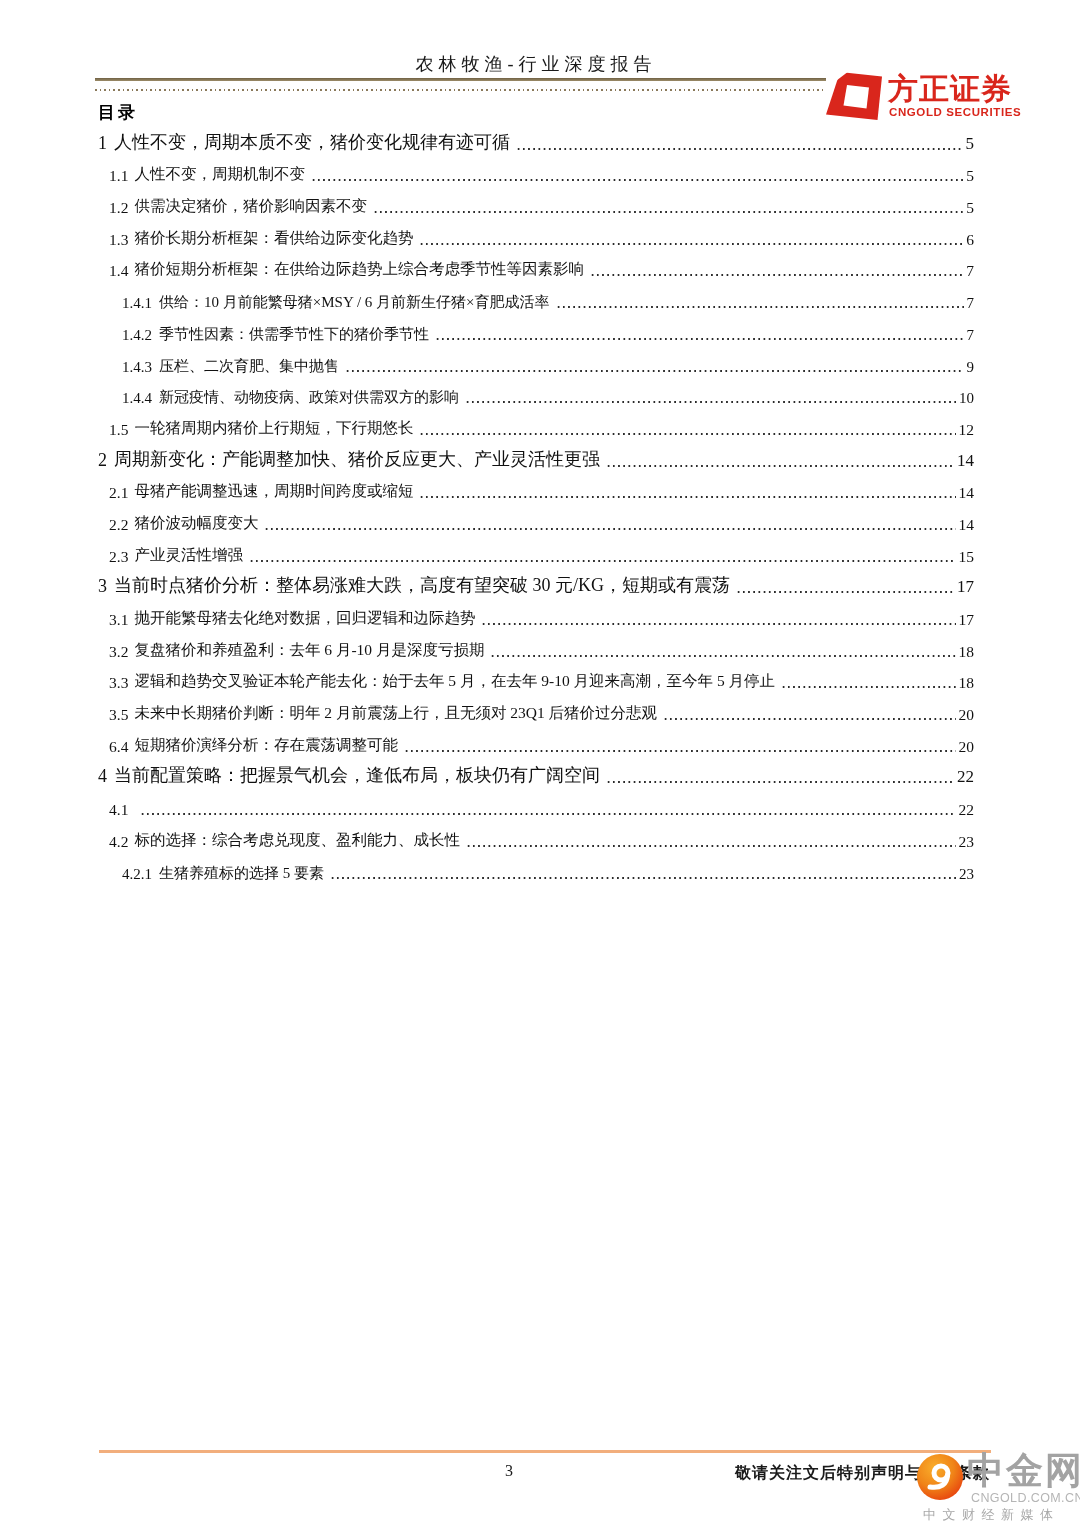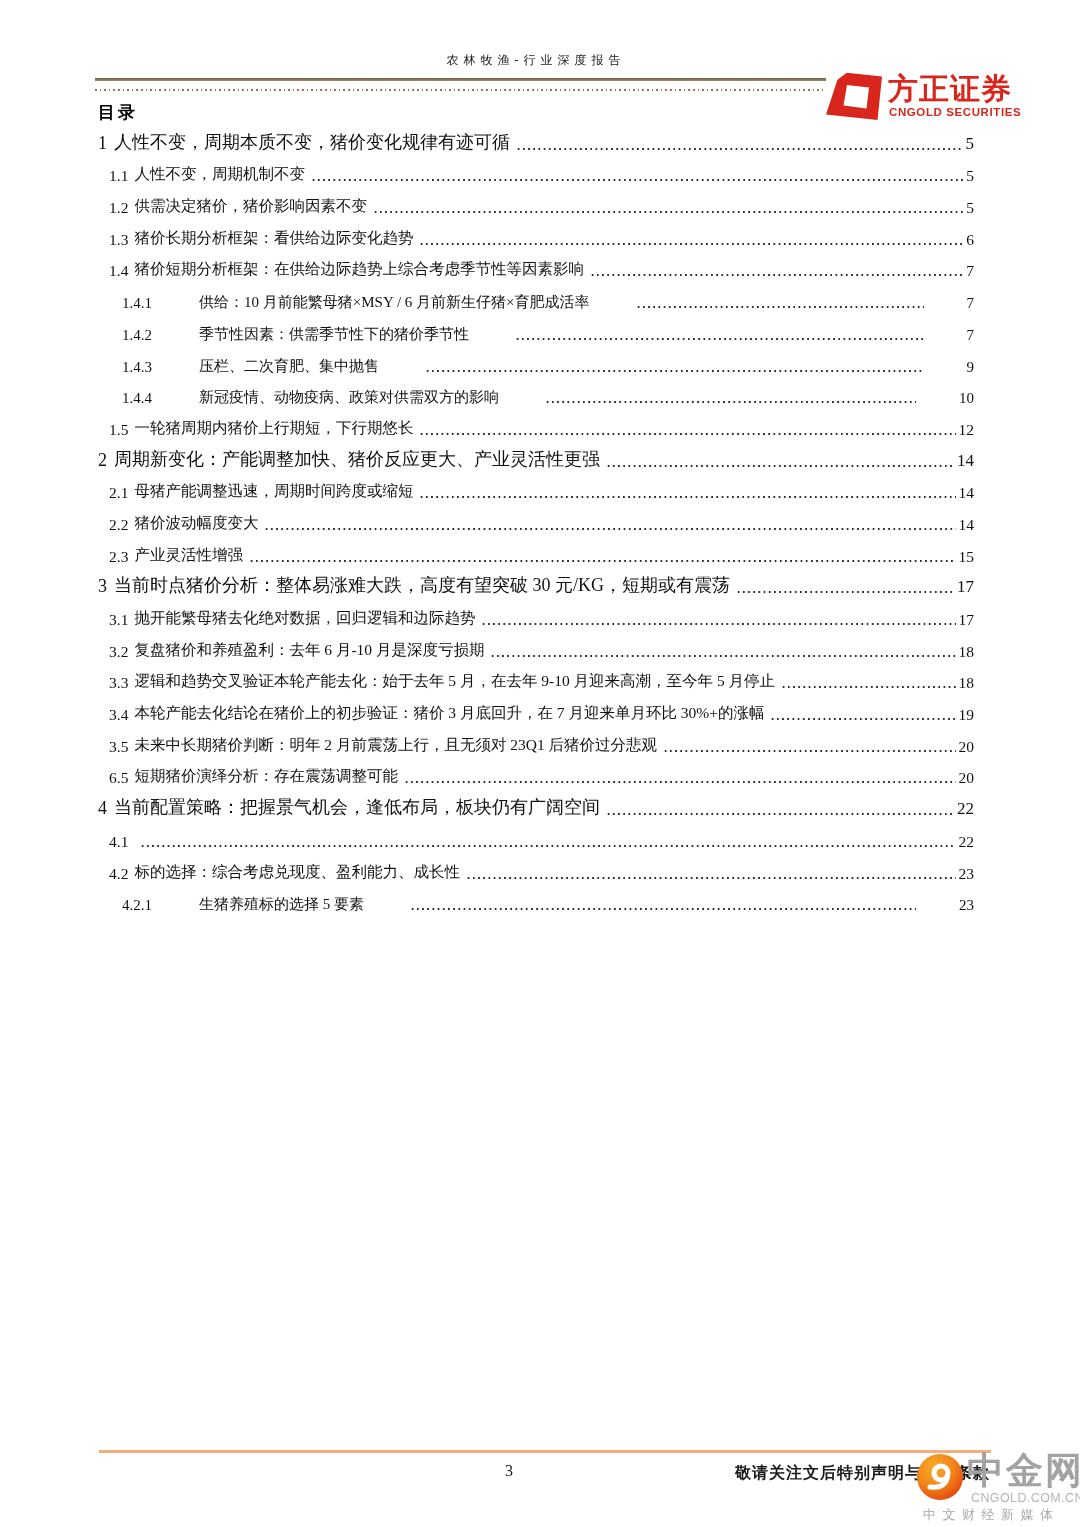--- a/index.html
+++ b/index.html
@@ -1,21 +1,21 @@
 <!DOCTYPE html>
 <html><head>
 <meta charset="utf-8">
 <style>
   html,body{margin:0;padding:0;background:#ffffff;}
   .page{position:relative;width:1080px;height:1527px;background:#ffffff;overflow:hidden;
         font-family:"Liberation Serif","DejaVu Serif",serif;color:#111;}
 
   
   .hdr-title{position:absolute;top:52px;left:0;width:1072px;text-align:center;
-             font-size:12px;letter-spacing:5px;color:#1a1a1a;}
+             font-size:18px;letter-spacing:5px;color:#1a1a1a;}
   .hdr-rule-solid{position:absolute;top:78px;left:95px;width:731px;height:3px;
                   background:linear-gradient(#6f6044,#9c8c68);}
   .hdr-rule-dotted{position:absolute;top:89px;left:95px;width:731px;height:2px;
                    background-image:repeating-linear-gradient(to right,#8a795a 0 1.6px,transparent 1.6px 4.6px);}
   .logo{position:absolute;top:33px;left:826px;width:164px;height:56px;margin-top:36px;}
   .logo-icon{position:absolute;top:2px;left:0;width:56px;height:52px;}
   .logo-cn{position:absolute;top:0px;left:62px;font-family:"Liberation Sans","DejaVu Sans",sans-serif;
            font-weight:700;font-size:30px;color:#d9261c;letter-spacing:1px;white-space:nowrap;}
   .logo-en{position:absolute;top:37px;left:63px;font-family:"Liberation Sans","DejaVu Sans",sans-serif;
            font-weight:700;font-size:11.5px;color:#d9261c;letter-spacing:0.6px;white-space:nowrap;}
@@ -30,21 +30,21 @@
   .toc-page{flex:0 0 auto;}
   .leader{flex:1 1 auto;min-width:10px;height:4px;margin:0 3px 3px 6px;align-self:flex-end;
           background-image:radial-gradient(circle,#2b2b2b 1.05px,transparent 1.35px);
           background-size:5.2px 4px;background-repeat:repeat-x;background-position:left bottom;}
   .toc-row.lvl1{font-size:18px;}
   .toc-row.lvl1 .toc-num{margin-right:7px;}
   .toc-row.lvl1 .toc-page{font-size:17px;}
   .toc-row.lvl2{font-size:15.5px;padding-left:11px;}
   .toc-row.lvl2 .toc-num{margin-right:6px;}
   .toc-row.lvl2 .toc-page{font-size:15.5px;}
-  .toc-row.lvl3{font-size:15px;padding-left:24px;gap:40px;}
+  .toc-row.lvl3{font-size:15px;padding-left:24px;}
   .toc-row.lvl3 .toc-num{margin-right:7px;}
   .toc-row.lvl3 .toc-page{font-size:15px;}
 
   
   .ftr-rule{position:absolute;top:1450px;left:99px;width:892px;height:3px;background:#f2ae7c;}
   .ftr-pageno{position:absolute;top:1462px;left:505px;font-size:16px;color:#1a1a1a;}
   .ftr-disclaimer{position:absolute;top:1463px;right:90px;font-family:"Liberation Sans","DejaVu Sans",sans-serif;
                   font-weight:700;font-size:16px;letter-spacing:1px;color:#1a1a1a;}
 
   
@@ -184,33 +184,27 @@
       <span class="leader"></span>
       <span class="toc-page">18</span>
     </div>
       <div class="toc-row lvl2">
       <span class="toc-num">3.3</span>
       <span class="toc-title">逻辑和趋势交叉验证本轮产能去化：始于去年 5 月，在去年 9-10 月迎来高潮，至今年 5 月停止</span>
       <span class="leader"></span>
       <span class="toc-page">18</span>
     </div>
       <div class="toc-row lvl2">
-      <span class="toc-num">3.4</span>
-      <span class="toc-title">本轮产能去化结论在猪价上的初步验证：猪价 3 月底回升，在 7 月迎来单月环比 30%+的涨幅</span>
-      <span class="leader"></span>
-      <span class="toc-page">19</span>
-    </div>
-      <div class="toc-row lvl2">
       <span class="toc-num">3.5</span>
       <span class="toc-title">未来中长期猪价判断：明年 2 月前震荡上行，且无须对 23Q1 后猪价过分悲观</span>
       <span class="leader"></span>
       <span class="toc-page">20</span>
     </div>
       <div class="toc-row lvl2">
-      <span class="toc-num">6.5</span>
+      <span class="toc-num">6.4</span>
       <span class="toc-title">短期猪价演绎分析：存在震荡调整可能</span>
       <span class="leader"></span>
       <span class="toc-page">20</span>
     </div>
       <div class="toc-row lvl1">
       <span class="toc-num">4</span>
       <span class="toc-title">当前配置策略：把握景气机会，逢低布局，板块仍有广阔空间</span>
       <span class="leader"></span>
       <span class="toc-page">22</span>
     </div>

